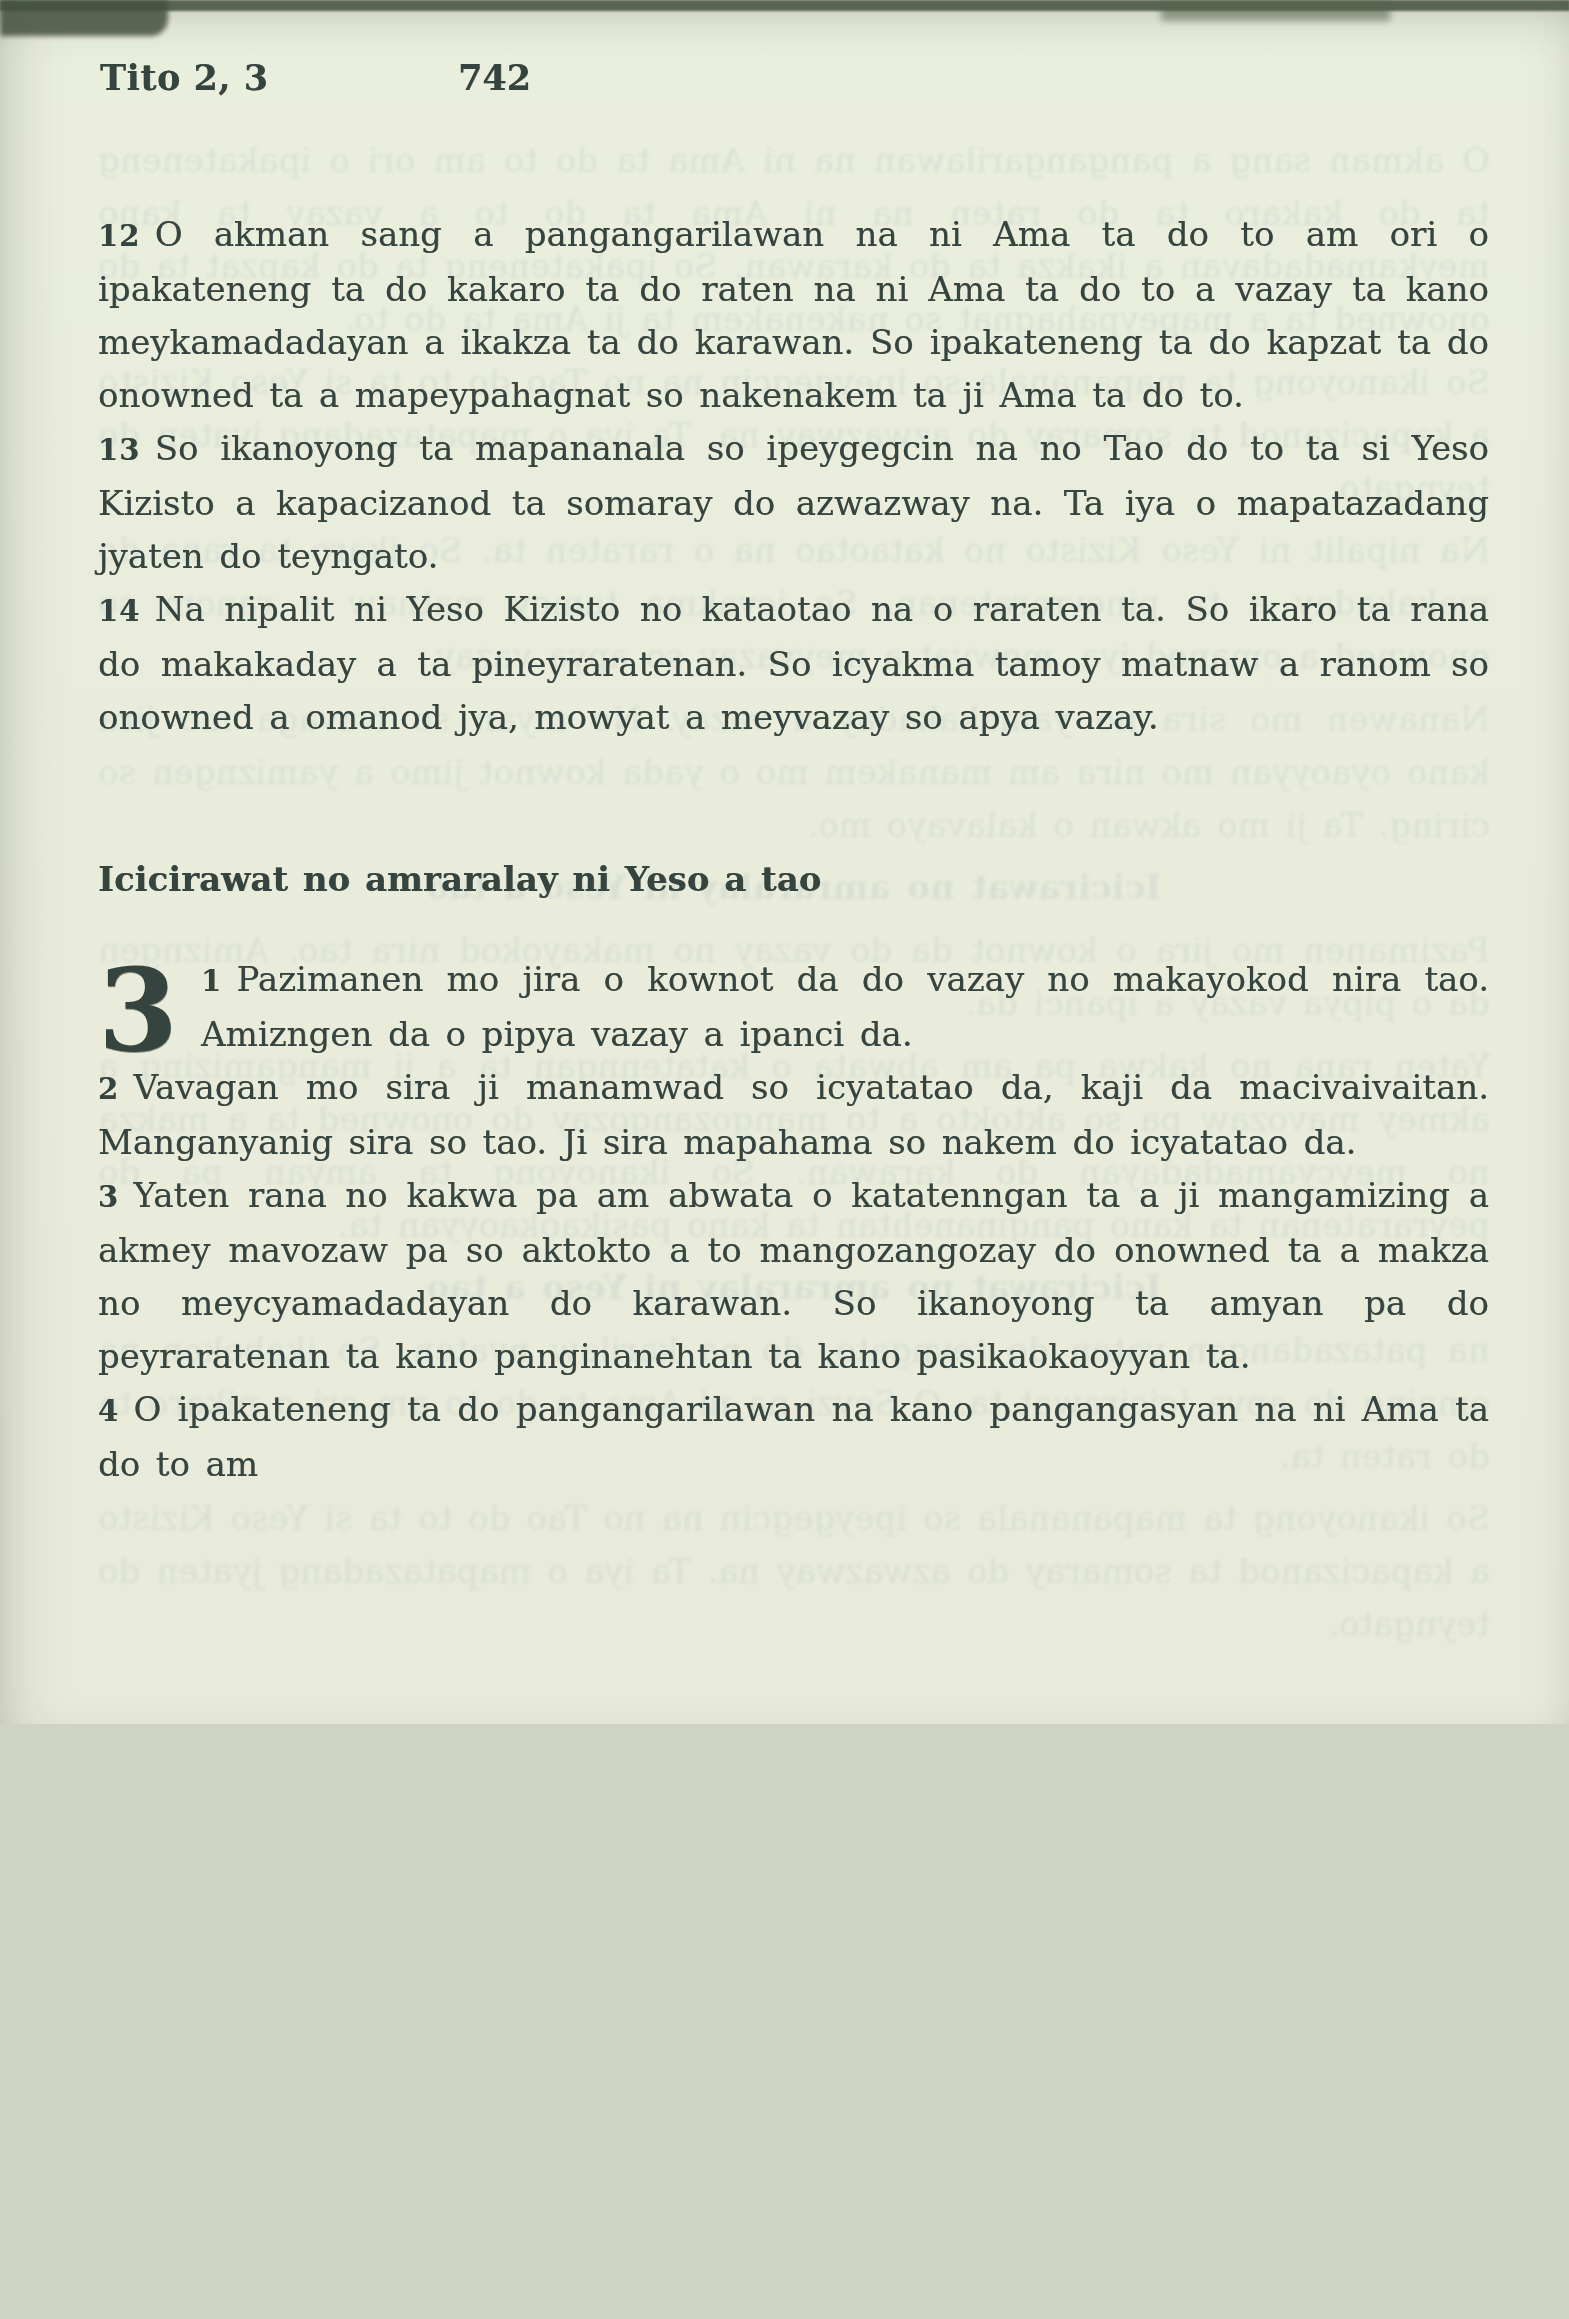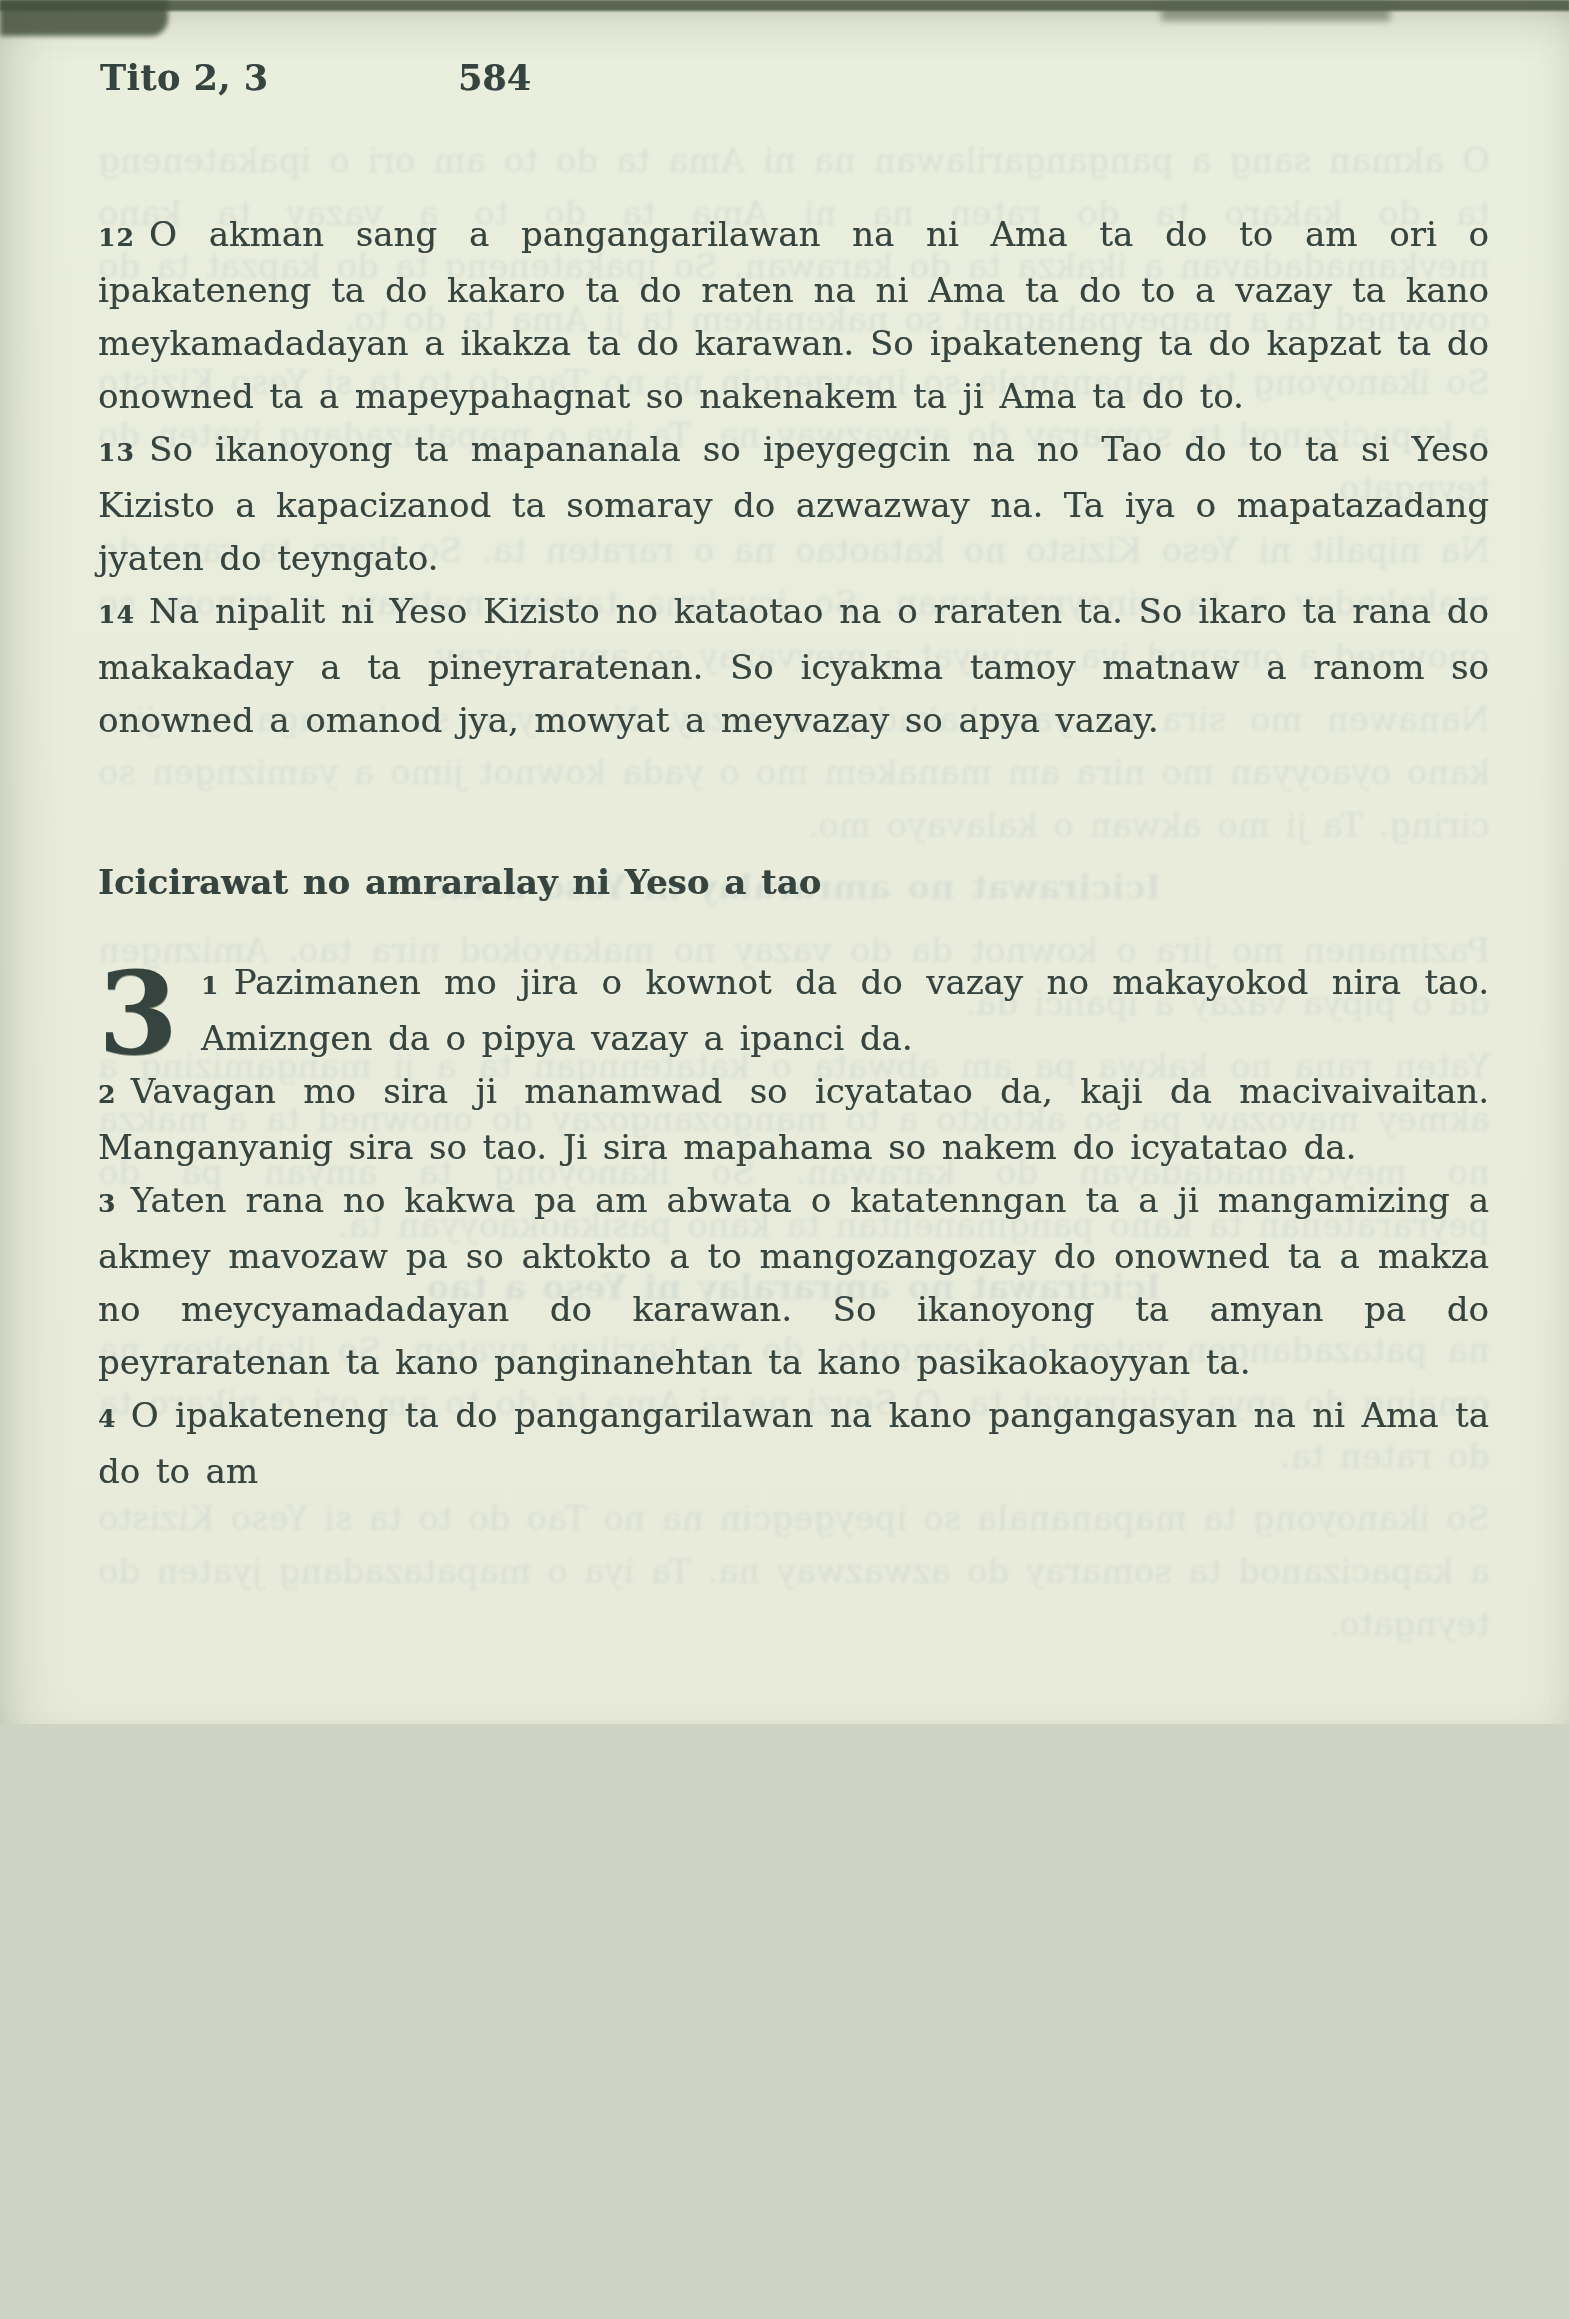--- a/index.html
+++ b/index.html
@@ -67,21 +67,21 @@
     margin: 0;
     font-size: 34px;
     line-height: 53px;
     text-align: justify;
     word-spacing: 4.8px;
     text-shadow: 0.3px 0.3px 0.4px rgba(42,56,50,.5);
   }
   .verse.indent { text-indent: 76px; }
   .vnum {
     font-weight: bold;
-    font-size: 25px;
+    font-size: 29px;
     margin-right: 14.3px;
     letter-spacing: 1px;
   }
   .section-heading {
     margin: 115px 0 54px 0;
     text-align: left;
     font-weight: bold;
     font-size: 34px;
     word-spacing: 2.9px;
     text-shadow: 0.4px 0.4px 0.5px rgba(42,56,50,.55);
@@ -113,21 +113,21 @@
     <p>Pazimanen mo jira o kownot da do vazay no makayokod nira tao. Amizngen da o pipya vazay a ipanci da.</p>
     <p>Yaten rana no kakwa pa am abwata o katatenngan ta a ji mangamizing a akmey mavozaw pa so aktokto a to mangozangozay do onowned ta a makza no meycyamadadayan do karawan. So ikanoyong ta amyan pa do peyraratenan ta kano panginanehtan ta kano pasikaokaoyyan ta.</p>
     <p class="bh">Icicirawat no amraralay ni Yeso a tao</p>
     <p>na patazadangen yaten do teyngato, do na karilaw nyaten. So ikabeken na omaing do apya icicirawat ta. O Seyzi na ni Ama ta do to am ori o nikaro ta do raten ta.</p>
     <p>So ikanoyong ta mapananala so ipeygegcin na no Tao do to ta si Yeso Kizisto a kapacizanod ta somaray do azwazway na. Ta iya o mapatazadang jyaten do teyngato.</p>
   </div>
 
   <div class="content">
 
     <div class="header-left">Tito 2, 3</div>
-    <div class="header-page">584</div>
+    <div class="header-page">742</div>
 
     <div class="scripture">
 
       <p class="verse"><b class="vnum">12</b><span>O akman sang a pangangarilawan na ni Ama ta do to am ori o ipakateneng ta do kakaro ta do raten na ni Ama ta do to a vazay ta kano meykamadadayan a ikakza ta do karawan. So ipakateneng ta do kapzat ta do onowned ta a mapeypahagnat so nakenakem ta ji Ama ta do to.</span></p>
 
       <p class="verse"><b class="vnum">13</b><span>So ikanoyong ta mapananala so ipeygegcin na no Tao do to ta si Yeso Kizisto a kapacizanod ta somaray do azwazway na. Ta iya o mapatazadang jyaten do teyngato.</span></p>
 
       <p class="verse"><b class="vnum">14</b><span>Na nipalit ni Yeso Kizisto no kataotao na o raraten ta. So ikaro ta rana do makakaday a ta pineyraratenan. So icyakma tamoy matnaw a ranom so onowned a omanod jya, mowyat a meyvazay so apya vazay.</span></p>
 
 

